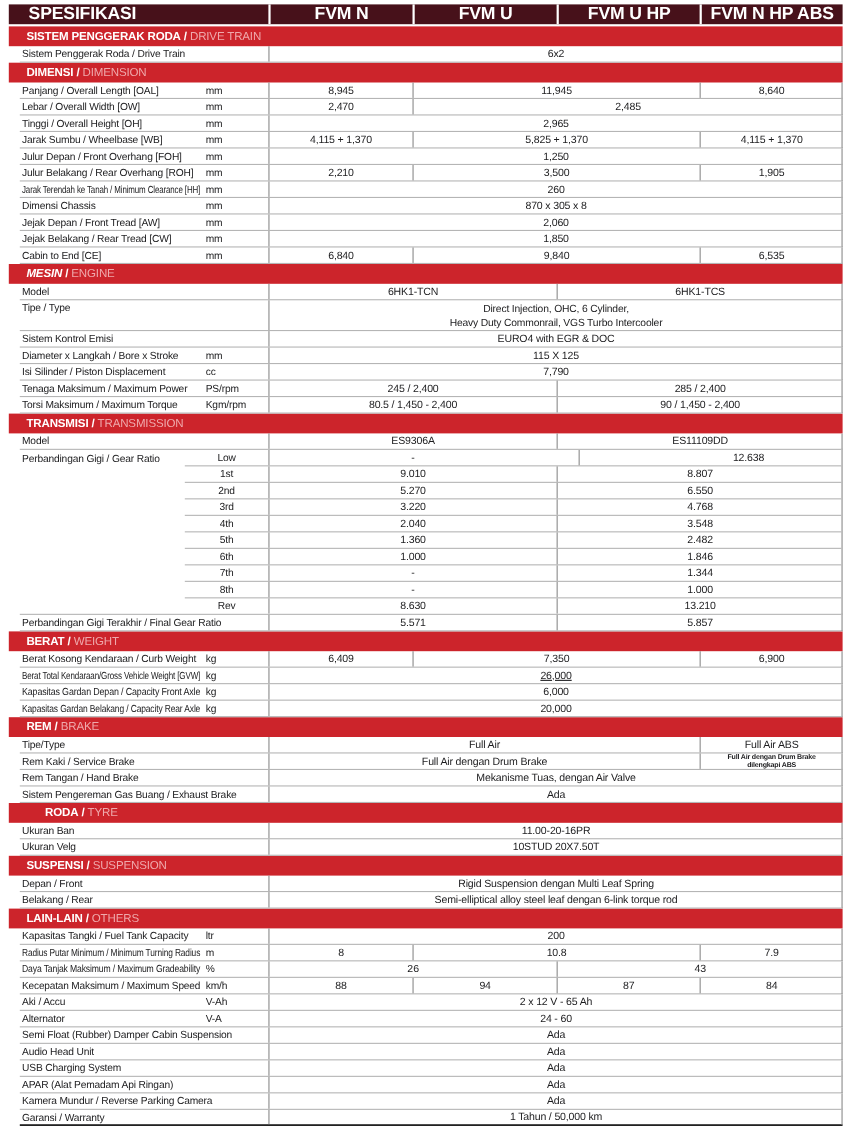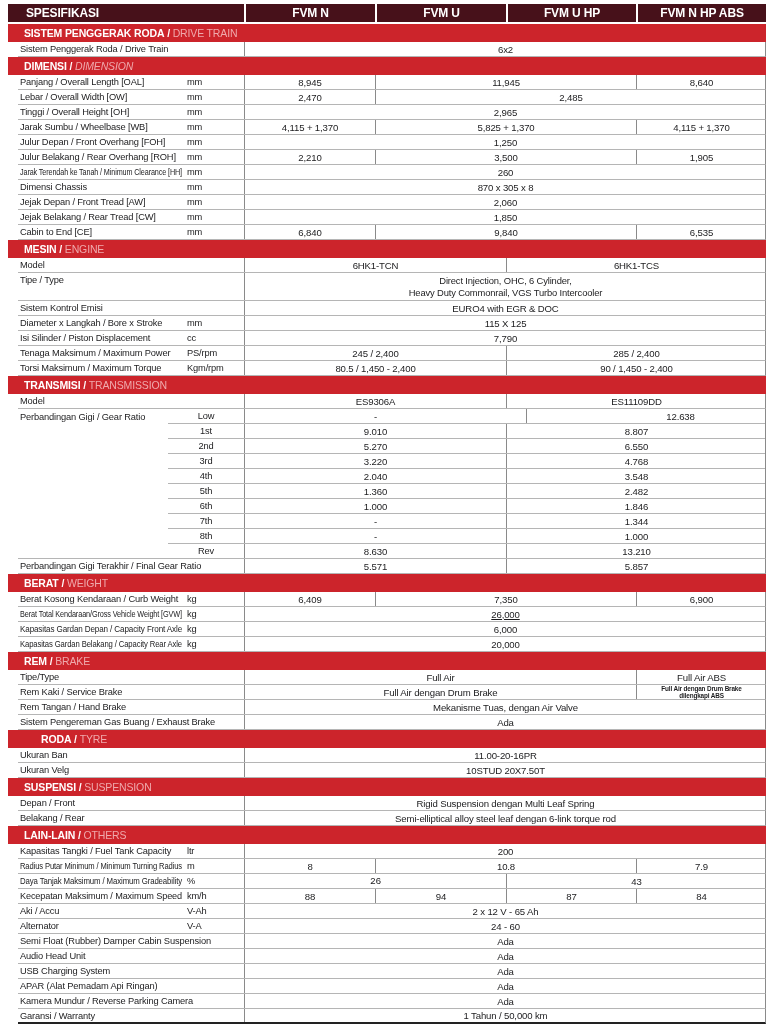--- a/index.html
+++ b/index.html
@@ -14,21 +14,21 @@
   html,body{margin:0;padding:0;background:#fff;}
   .page{
     position:relative;width:771px;height:1024px;background:#fff;overflow:hidden;
     font-family:"Liberation Sans", sans-serif;color:var(--text);letter-spacing:-0.15px;
   }
   
   .header-row{
     position:absolute;left:8px;top:4px;width:758px;height:18px;
     background:var(--header-bg);display:flex;box-sizing:border-box;
   }
-  .h-cell{color:#fff;font-weight:700;font-size:12px;line-height:18px;box-sizing:border-box;}
+  .h-cell{color:#fff;font-weight:700;font-size:16px;line-height:18px;box-sizing:border-box;}
   .h-cell.hlabel{width:236px;padding-left:18px;text-align:left;}
   .h-cell.hval{border-left:2px solid #fff;text-align:center;}
   .h-c1{width:131px}.h-c2{width:131px}.h-c3{width:130px}.h-c4{width:130px}
   
   .content{position:absolute;left:0;top:24px;width:771px;border-radius:10px;}
   .bar{
     margin-left:8px;width:758px;height:18px;background:var(--section-bg);
     box-sizing:border-box;padding-left:16px;line-height:18px;
     font-size:10.5px;color:#fff;white-space:nowrap;
   }
@@ -83,21 +83,21 @@
     <div class="h-cell hval h-c2">FVM U</div>
     <div class="h-cell hval h-c3">FVM U HP</div>
     <div class="h-cell hval h-c4">FVM N HP ABS</div>
   </div>
   <div class="content" id="table-body">
       <div class="bar"><div class="t1" style="display: inline;">SISTEM PENGGERAK RODA</div><div class="t1" style="display: inline;"> / </div><div class="t2" style="display: inline;">DRIVE TRAIN</div></div>
       <div class="row">
         <div class="lbl fit">Sistem Penggerak Roda / Drive Train</div>
         <div class="cell" style="left: 226px; width: 522px;">6x2</div>
       </div>
-      <div class="bar"><div class="t1" style="display: inline;">DIMENSI</div><div class="t1" style="display: inline;"> / </div><div class="t2" style="display: inline; font-style: italic;">DIMENSION</div></div>
+      <div class="bar"><div class="t1" style="display: inline;">DIMENSI</div><div class="t1" style="display: inline;"> / </div><div class="t2" style="display: inline;">DIMENSION</div></div>
       <div class="row">
         <div class="lbl fit">Panjang / Overall Length [OAL]</div>
         <div class="unit">mm</div>
         <div class="cell" style="left: 226px; width: 131px;">8,945</div>
         <div class="cell" style="left: 357px; width: 261px;">11,945</div>
         <div class="cell" style="left: 618px; width: 130px;">8,640</div>
       </div>
       <div class="row">
         <div class="lbl fit">Lebar / Overall Width [OW]</div>
         <div class="unit">mm</div>
@@ -148,21 +148,21 @@
         <div class="unit">mm</div>
         <div class="cell" style="left: 226px; width: 522px;">1,850</div>
       </div>
       <div class="row">
         <div class="lbl fit">Cabin to End [CE]</div>
         <div class="unit">mm</div>
         <div class="cell" style="left: 226px; width: 131px;">6,840</div>
         <div class="cell" style="left: 357px; width: 261px;">9,840</div>
         <div class="cell" style="left: 618px; width: 130px;">6,535</div>
       </div>
-      <div class="bar"><div class="t1" style="display: inline;">MESIN</div><div class="t1" style="display: inline;"> / </div><div class="t2" style="display: inline;">ENGINE</div></div>
+      <div class="bar"><div class="t1" style="display: inline; font-style: italic;">MESIN</div><div class="t1" style="display: inline;"> / </div><div class="t2" style="display: inline;">ENGINE</div></div>
       <div class="row">
         <div class="lbl fit">Model</div>
         <div class="cell" style="left: 226px; width: 262px;">6HK1-TCN</div>
         <div class="cell" style="left: 488px; width: 260px;">6HK1-TCS</div>
       </div>
       <div class="row tall">
         <div class="lbl fit">Tipe / Type</div>
         <div class="cell multi" style="left: 226px; width: 522px;">Direct Injection, OHC, 6 Cylinder,
 Heavy Duty Commonrail, VGS Turbo Intercooler</div>
       </div>

